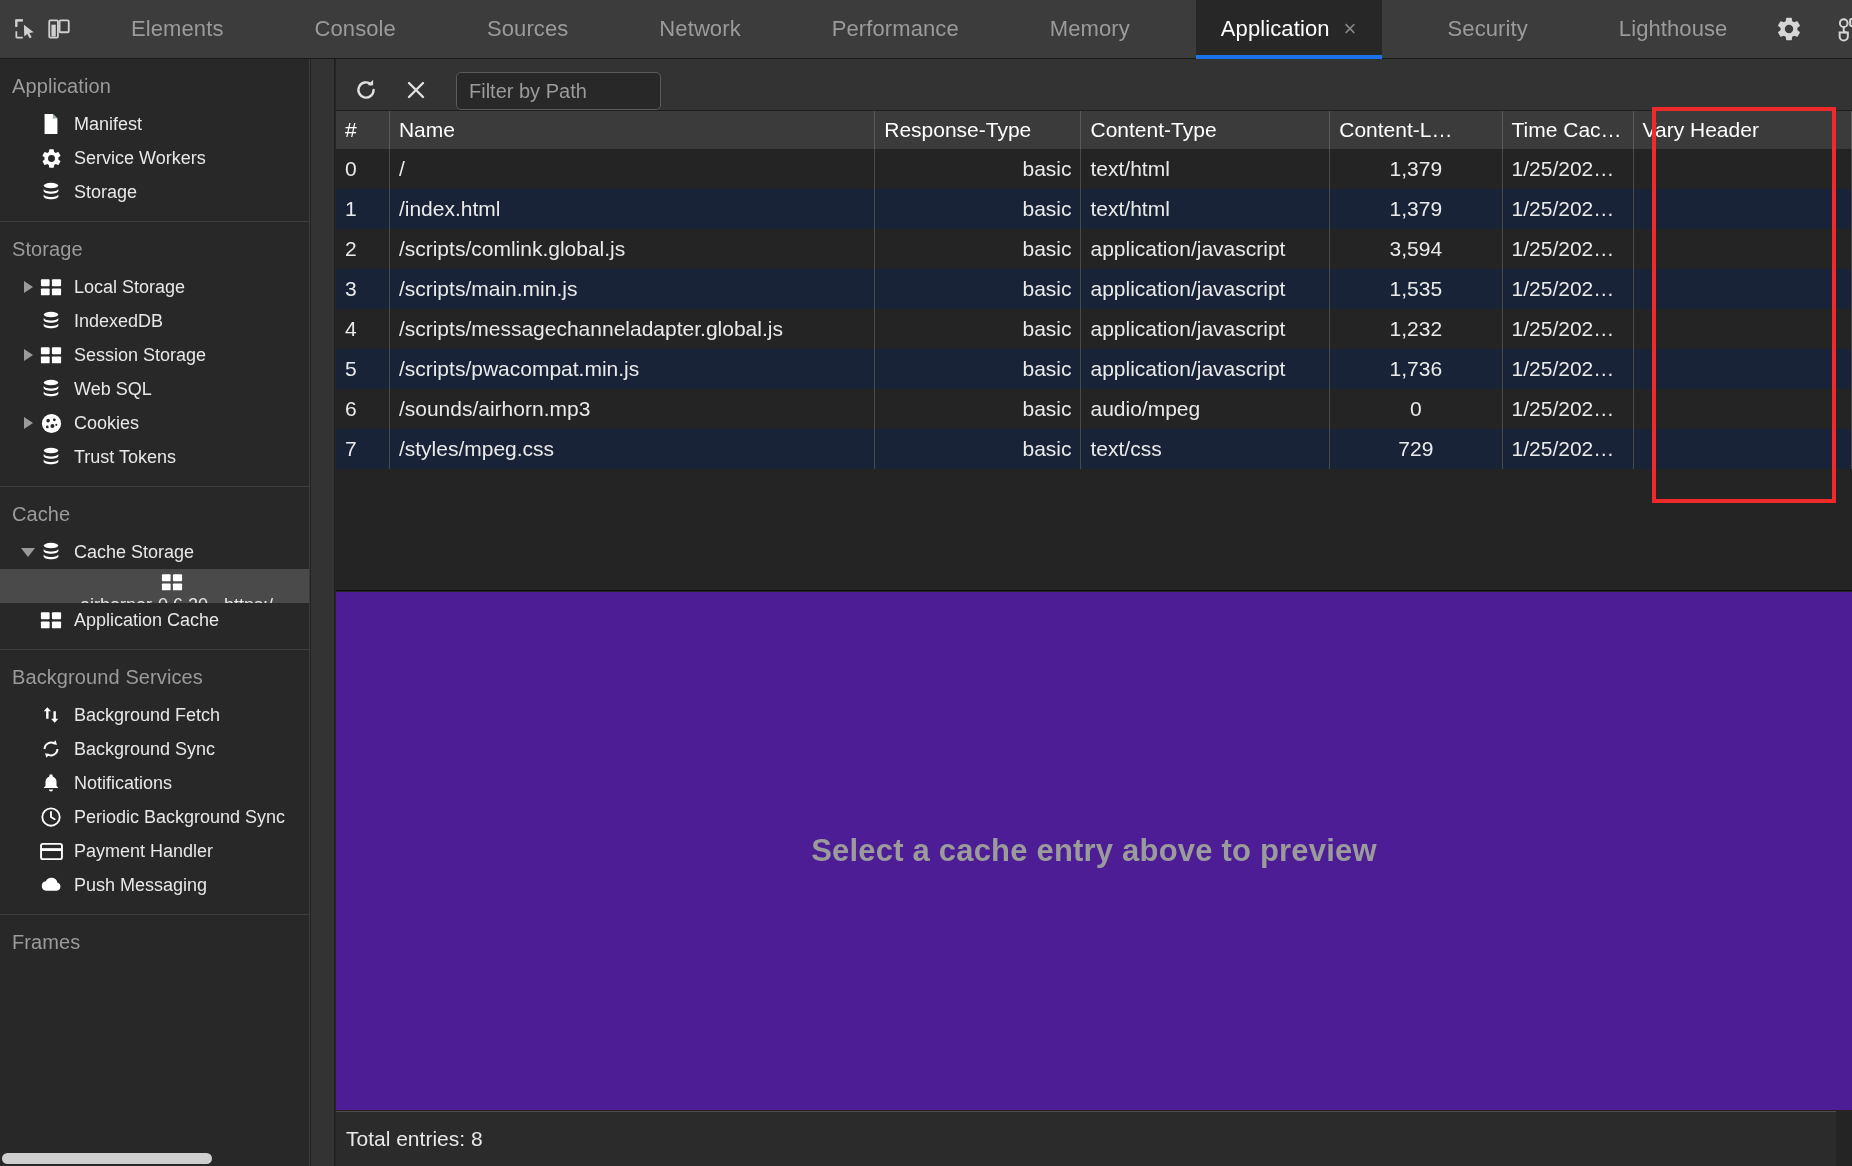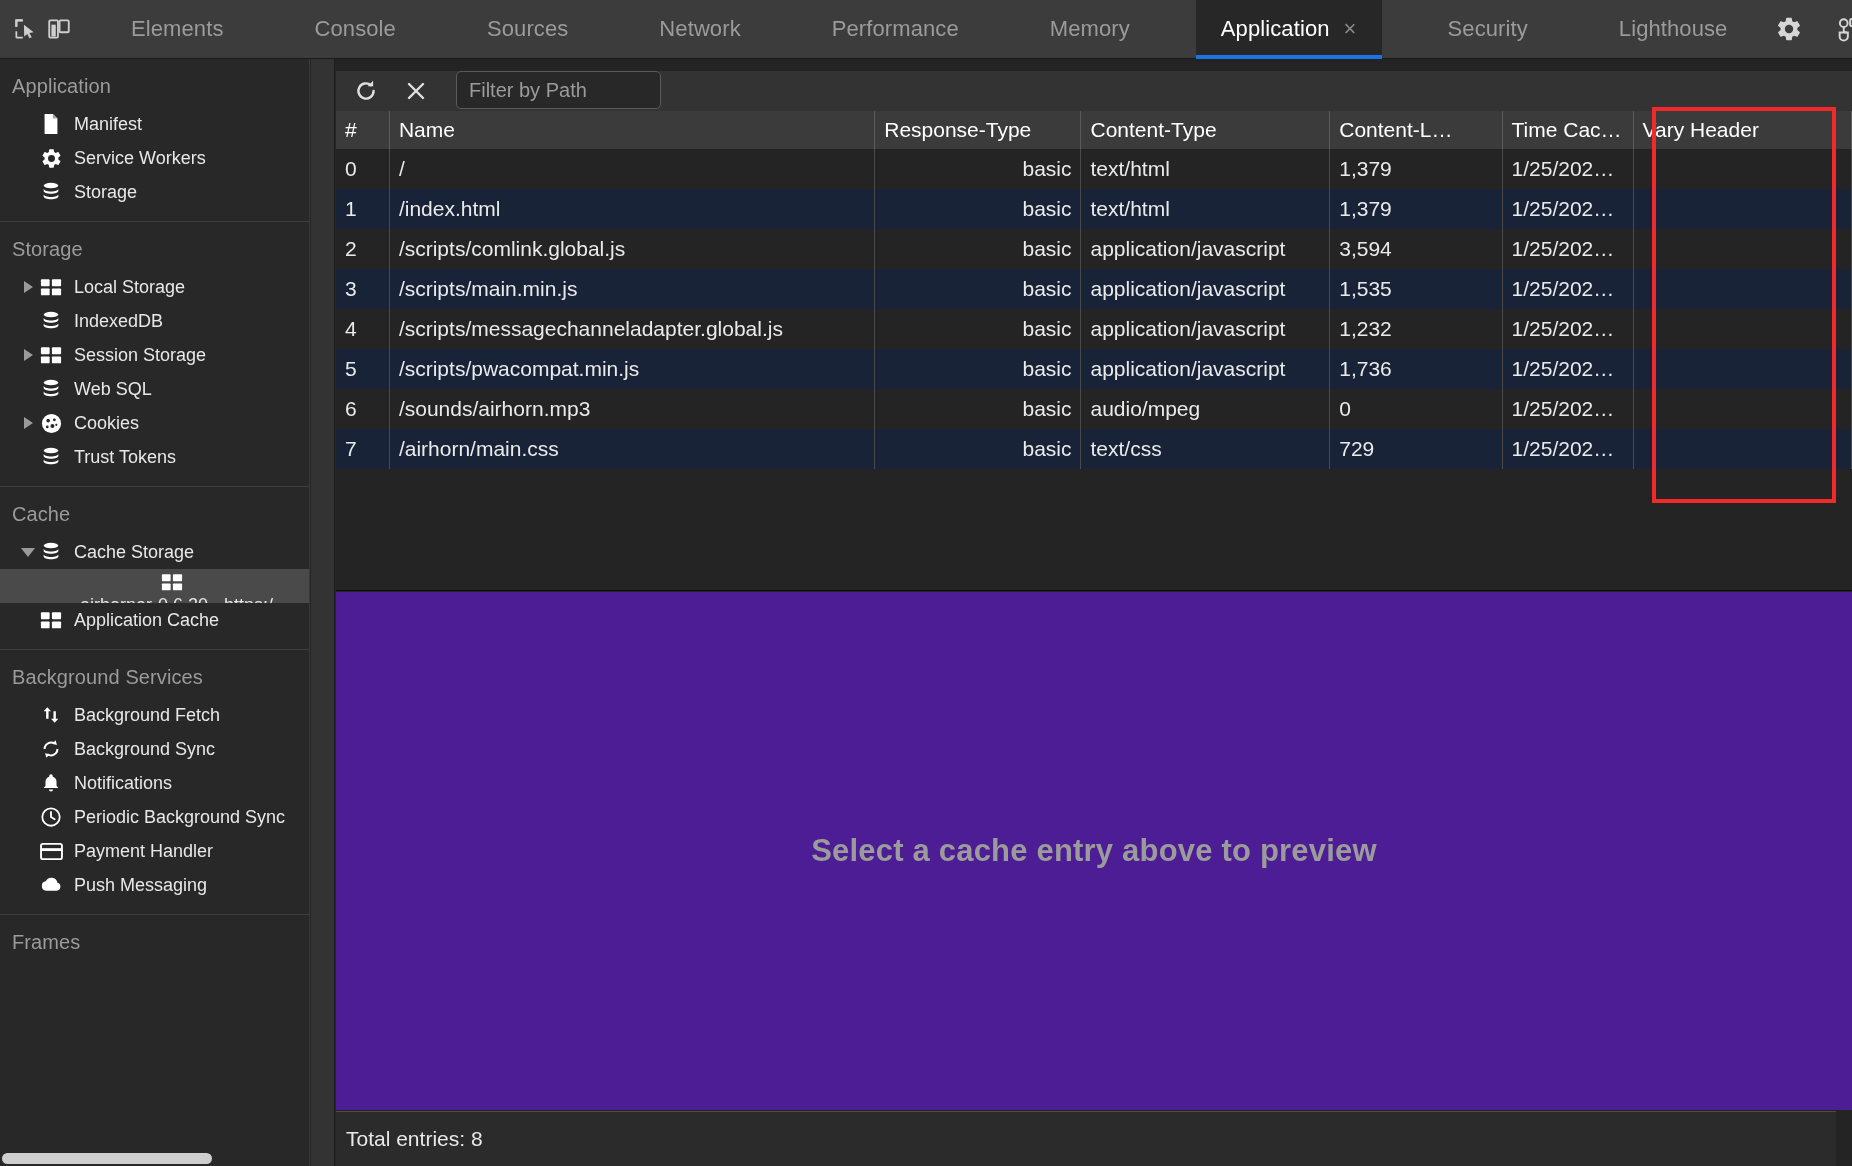--- a/index.html
+++ b/index.html
@@ -92,22 +92,22 @@
   
   #main {
     position: absolute; left: 311px; top: 59px; right: 0; bottom: 0;
     background: #242424;
   }
   #main-rail {
     position: absolute; left: 0; top: 0; width: 24px; bottom: 0; background: #333333;
     border-right: 1px solid #1e1e1e;
   }
   #cache-toolbar {
-    position: absolute; left: 25px; top: 12px; right: 0; height: 52px;
-    background: #333333; display: flex; align-items: flex-start;
+    position: absolute; left: 25px; top: 0; right: 0; height: 52px;
+    background: #333333; display: flex; align-items: flex-end;
     border-bottom: 1px solid #1f1f1f;
   }
   .ct-btn {
     width: 40px; height: 40px; margin-left: 10px; display: flex;
     align-items: center; justify-content: center; cursor: pointer;
   }
   #filter-input {
     margin-left: 20px; width: 205px; height: 38px;
     background: #282828; border: 1px solid #5b5b5b; border-radius: 5px;
     color: #c9c9c9; font-size: 20px; padding: 0 12px;
@@ -129,21 +129,21 @@
     border-right: 1px solid #5a5a5a;
     white-space: nowrap; overflow: hidden; text-overflow: ellipsis;
   }
   table.grid td {
     color: #eaeaea; font-size: 21px; height: 40px; padding: 0 9px;
     border-right: 1px solid #4a4a4a;
     white-space: nowrap; overflow: hidden; text-overflow: ellipsis;
   }
   table.grid tbody tr.odd td { background: #242424; }
   table.grid tbody tr.even td { background: #182338; }
-  td.num, th.num { text-align: left; }
+  td.num, th.num { text-align: center; }
   th.rt, td.rt { text-align: right; }
 
   
   #vary-highlight {
     position: absolute; left: 1652px; top: 107px; width: 184px; height: 396px;
     border: 4px solid #f02a2a; pointer-events: none; z-index: 40;
   }
 
   
   #preview {
@@ -591,21 +591,21 @@
           <td>6</td>
           <td>/sounds/airhorn.mp3</td>
           <td class="rt">basic</td>
           <td>audio/mpeg</td>
           <td class="num">0</td>
           <td>1/25/2021…</td>
           <td></td>
         </tr>
         <tr class="even">
           <td>7</td>
-          <td>/airhorn/main.css</td>
+          <td>/styles/mpeg.css</td>
           <td class="rt">basic</td>
           <td>text/css</td>
           <td class="num">729</td>
           <td>1/25/2021…</td>
           <td></td>
         </tr>
       </tbody>
     </table>
   </div>
 

